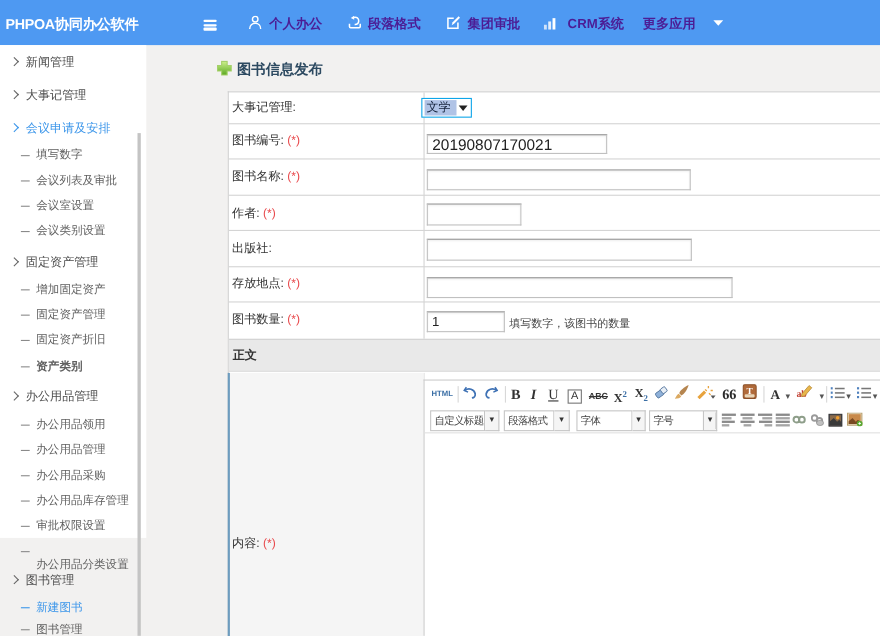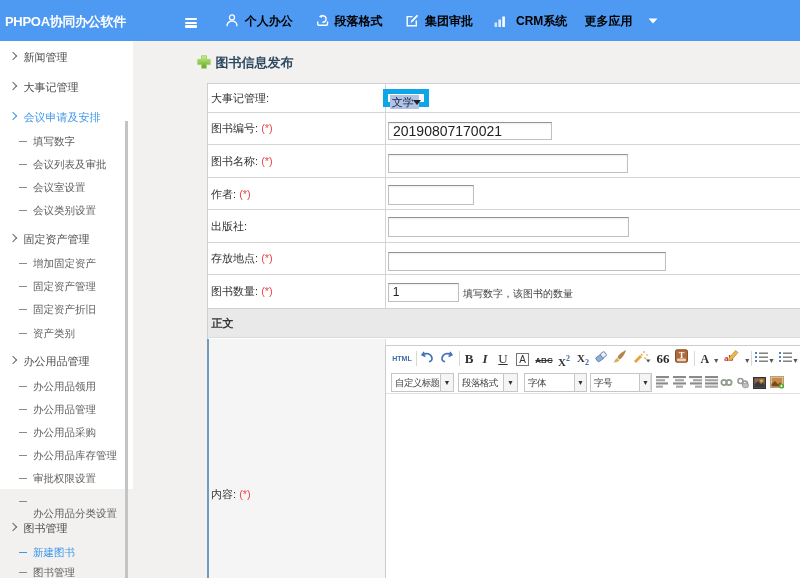--- a/index.html
+++ b/index.html
@@ -3,21 +3,21 @@
 <meta charset="utf-8">
 <style>
 *{margin:0;padding:0;box-sizing:border-box}
 html,body{width:800px;height:578px;overflow:hidden;font-family:"Liberation Sans",sans-serif;background:#f2f1f0}
 .abs{position:absolute}
 
 #topbar{position:absolute;left:0;top:0;width:800px;height:41px;background:#4e99f2;color:#fff}
 #logo{position:absolute;left:5px;top:1px;line-height:41px;font-size:13px;font-weight:bold;letter-spacing:-0.3px}
 .burger{position:absolute;left:184.5px;top:18px;width:12.6px}
 .burger div{height:2.2px;background:#fff;border-radius:1px;margin-bottom:1.5px}
-.navtxt{position:absolute;top:1px;line-height:41px;font-size:12px;font-weight:bold;color:#000000;white-space:nowrap}
+.navtxt{position:absolute;top:1px;line-height:41px;font-size:12px;font-weight:bold;color:#4c1d95;white-space:nowrap}
 .navico{position:absolute;top:14px}
 
 #sidebar{position:absolute;left:0;top:41px;width:133px;height:448px;background:#fff}
 #sbthumb{position:absolute;left:125px;top:80px;width:2.5px;height:457px;background:#c4c4c4}
 .m1{position:absolute;left:23.5px;font-size:11px;color:#4d4d4d;height:15px;line-height:15px;white-space:nowrap}
 .m2{position:absolute;left:33px;font-size:10.5px;color:#606060;height:15px;line-height:15px;white-space:nowrap}
 .chev{position:absolute;left:9.5px;width:6px;height:6px;transform:rotate(45deg);transform-origin:center}
 .dash{position:absolute;left:18.5px;width:8px;height:1.4px;background:#8a8a8a}
 .blue{color:#3e97ea !important}
 .dashblue{background:#3e97ea !important}
@@ -102,21 +102,21 @@
       <div class="m2" style="top: 138.5px;">会议室设置</div>
       <div class="dash" style="top: 168.5px;"></div>
       <div class="m2" style="top: 161.5px;">会议类别设置</div>
       <div class="dash" style="top: 221.5px;"></div>
       <div class="m2" style="top: 214.5px;">增加固定资产</div>
       <div class="dash" style="top: 244.5px;"></div>
       <div class="m2" style="top: 237.5px;">固定资产管理</div>
       <div class="dash" style="top: 267.5px;"></div>
       <div class="m2" style="top: 260.5px;">固定资产折旧</div>
       <div class="dash" style="top: 291.5px;"></div>
-      <div class="m2" style="top: 284.5px;">资产类别</div>
+      <div class="m2" style="top: 284.5px; font-weight: bold;">资产类别</div>
       <div class="dash" style="top: 344.5px;"></div>
       <div class="m2" style="top: 337.5px;">办公用品领用</div>
       <div class="dash" style="top: 367.5px;"></div>
       <div class="m2" style="top: 360.5px;">办公用品管理</div>
       <div class="dash" style="top: 390.5px;"></div>
       <div class="m2" style="top: 383.5px;">办公用品采购</div>
       <div class="dash" style="top: 413.5px;"></div>
       <div class="m2" style="top: 406.5px;">办公用品库存管理</div>
       <div class="dash" style="top: 436.5px;"></div>
       <div class="m2" style="top: 429.5px;">审批权限设置</div>
@@ -156,21 +156,21 @@
 
   <div class="lbl" style="top:7.4px">大事记管理:</div>
   <div class="lbl" style="top:37.8px">图书编号: <span class="req">(*)</span></div>
   <div class="lbl" style="top:70.4px">图书名称: <span class="req">(*)</span></div>
   <div class="lbl" style="top:103px">作者: <span class="req">(*)</span></div>
   <div class="lbl" style="top:135.5px">出版社:</div>
   <div class="lbl" style="top:167.8px">存放地点: <span class="req">(*)</span></div>
   <div class="lbl" style="top:200.2px">图书数量: <span class="req">(*)</span></div>
   <div class="lbl" style="top:403px">内容: <span class="req">(*)</span></div>
 
-  <div style="position:absolute;left:175.7px;top:5.5px;width:46px;height:17.5px;border:5px solid #0ea5e9;background:#fff">
+  <div style="position:absolute;left:175.7px;top:5.5px;width:46px;height:17.5px;border:1px solid #0ea5e9;background:#fff">
     <div style="position:absolute;left:1.5px;top:1px;width:29px;height:14px;background:#b0c3e6;color:#16243d;font-size:11px;line-height:14px;padding-left:2px">文学</div>
     <div style="position:absolute;right:3px;top:5.5px;width:0;height:0;border-left:4px solid transparent;border-right:4px solid transparent;border-top:5px solid #222"></div>
   </div>
 
   <div class="inp" style="left:180.5px;top:38.9px;width:163.5px;height:17.6px;font-size:14px;line-height:16px;padding-left:4px;color:#222">20190807170021</div>
   <div class="inp" style="left:180.3px;top:70.3px;width:240px;height:19.2px"></div>
   <div class="inp" style="left:180.3px;top:101.5px;width:86px;height:20px"></div>
   <div class="inp" style="left:180.3px;top:133.5px;width:241px;height:20px"></div>
   <div class="inp" style="left:180.3px;top:168.3px;width:278px;height:19.2px"></div>
   <div class="inp" style="left:180.3px;top:199.5px;width:71.2px;height:19.2px;font-size:12px;line-height:16px;padding-left:4px;color:#222">1</div>

